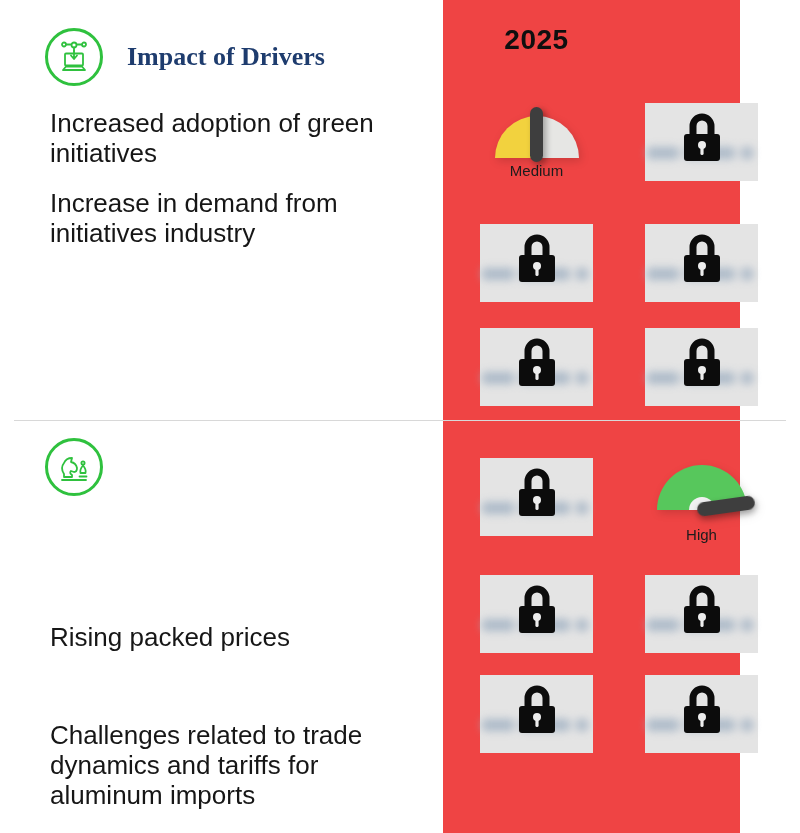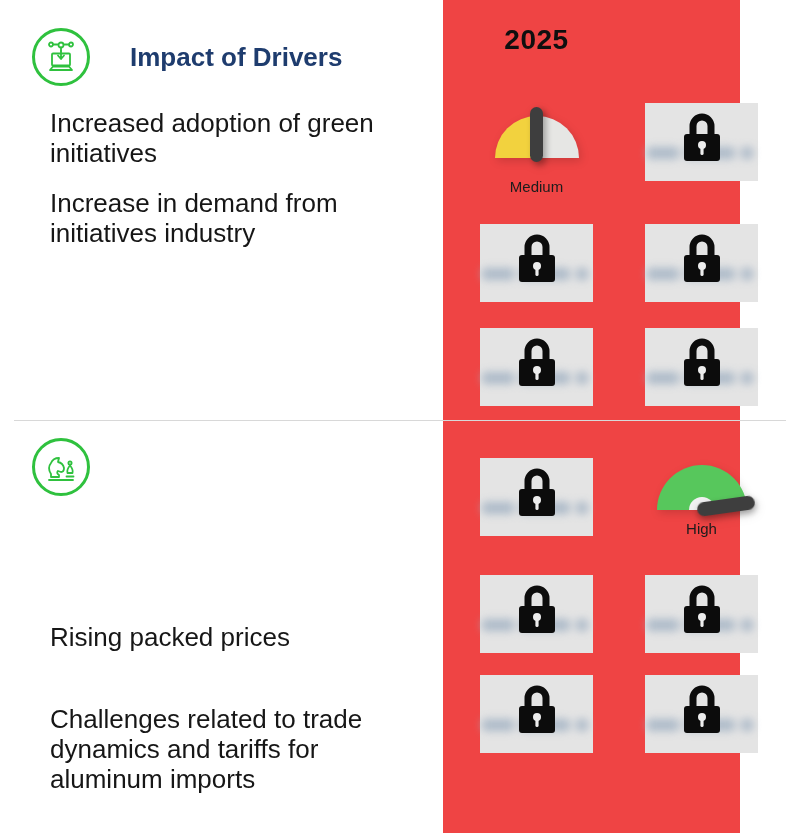--- a/index.html
+++ b/index.html
@@ -13,21 +13,21 @@
   }
   .year-header{
     position:absolute;top:24px;width:113px;text-align:center;
     font-size:28px;font-weight:bold;color:#0f0f0f;letter-spacing:.5px;
   }
   .divider{
     position:absolute;left:14px;width:772px;top:420px;height:1px;
     background:#d8d8d8;z-index:3;
   }
   .section-head{
-    position:absolute;left:32px;display:flex;align-items:center;gap:40px;z-index:2;
+    position:absolute;left:45px;display:flex;align-items:center;gap:24px;z-index:2;font-family:Liberation Serif, serif;
   }
   .icon-circle{
     width:52px;height:52px;border:3px solid #2fc13e;border-radius:50%;
     display:flex;align-items:center;justify-content:center;flex:0 0 auto;
     background:#ffffff;
   }
   .section-title{
     font-size:26px;font-weight:bold;color:#1e3c6e;
   }
   .item{
@@ -60,22 +60,22 @@
   .hole{position:absolute;bottom:0;left:32px;width:26px;height:13px;border-radius:26px 26px 0 0;background:#f1f1f2;}
   .needle-v{
     position:absolute;left:35.5px;top:-5px;width:13px;height:55px;border-radius:7px;
     background:#3e3e3e;filter:drop-shadow(3px 3px 3px rgba(0,0,0,.3));
   }
   .needle-h{
     position:absolute;bottom:-3px;left:40px;width:58px;height:14px;border-radius:8px;
     background:#3e3e3e;transform:rotate(-8deg);
     filter:drop-shadow(0 3px 3px rgba(0,0,0,.3));
   }
-  .gauge-label{font-size:15px;color:#1c1c1c;margin-top:20px;}
-  .gauge-label.hi-l{margin-top:10px;}
+  .gauge-label{font-size:15px;color:#1c1c1c;margin-top:4px;}
+  .gauge-label.hi-l{margin-top:16px;}
   .hidden-defs{position:absolute;width:0;height:0;overflow:hidden;}
 </style>
 </head>
 <body>
 
 <svg class="hidden-defs" aria-hidden="true">
   <defs>
     <symbol id="icon-lock" viewBox="0 0 46 54">
       <path d="M14 26 V16 a9 9 0 0 1 18 0 V26" fill="none" stroke="#0c0c0c" stroke-width="7"></path>
       <rect x="5" y="24" width="36" height="27" rx="3" fill="#0c0c0c"></rect>
@@ -242,17 +242,17 @@
         <path d="M8 28 v-3 q-4 -6 0 -11 q2 -5 8 -5 l-1 4 q5 1 6 6 q0 4 -3 4 l-3 -1 q-2 2 1 4 v2 z"></path>
         <circle cx="27" cy="14" r="1.6"></circle>
         <path d="M27 16.5 q-3.5 4 -2.5 7.5 h5 q1 -3.5 -2.5 -7.5 z"></path>
         <path d="M23.5 27.5 h7"></path>
         <path d="M6 31 h24"></path>
       </svg>
     </div>
   </div>
 
   <div class="item" style="top:622px">Rising packed prices</div>
-  <div class="item" style="top:704px">Challenges related to trade
+  <div class="item" style="top:720px">Challenges related to trade
 dynamics and tariffs for
 aluminum imports</div>
 
 </div>
 
 </body></html>

